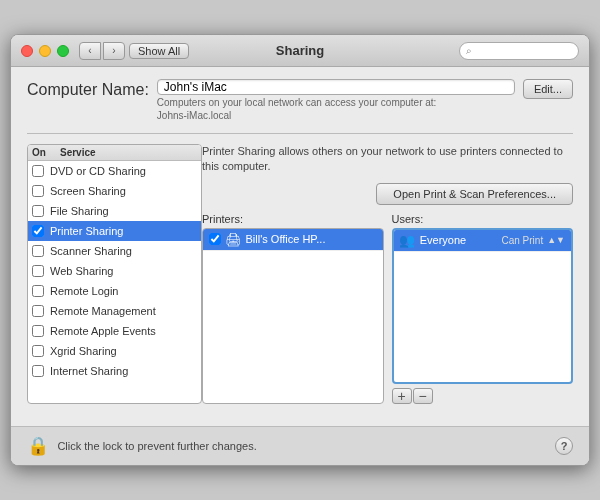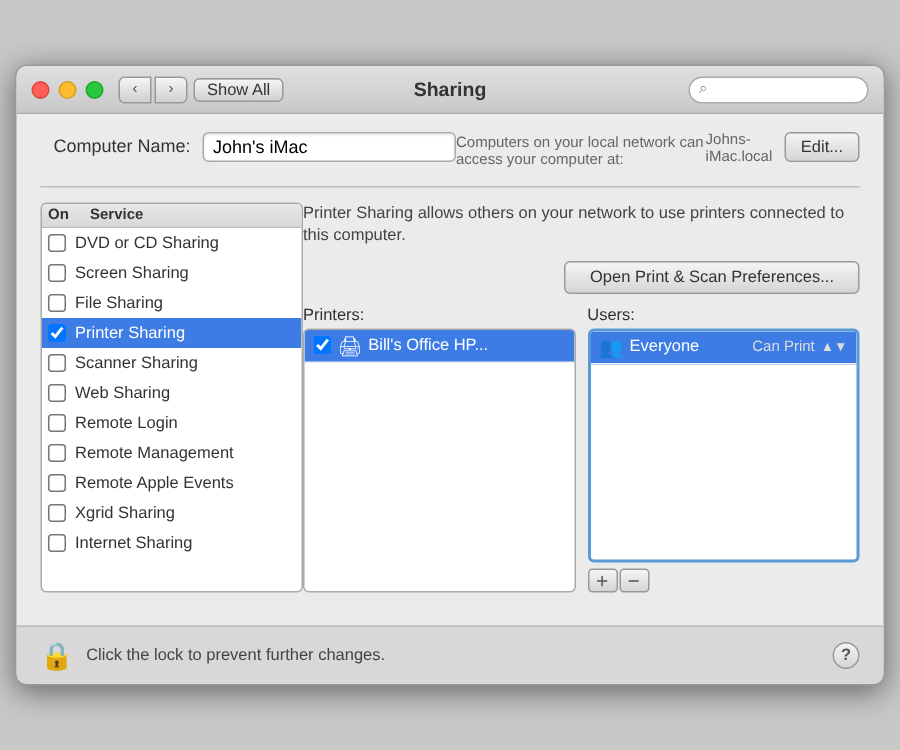--- a/index.html
+++ b/index.html
@@ -101,21 +101,21 @@
       outline: none;
       background: transparent;
       font-size: 11px;
       width: 100%;
       color: #333;
     }
     .content-area {
       padding: 12px 16px;
     }
     .label-text {
-      font-size: 12px;
+      font-size: 16px;
       color: #333;
       margin-right: 8px;
       white-space: nowrap;
     }
     .text-input {
       flex: 1;
       height: 20px;
       border: 1px solid #aaa;
       border-radius: 4px;
       padding: 0 6px;
@@ -376,21 +376,21 @@
     <div class="search-box">
       <span class="search-icon-small">⌕</span>
       <input class="search-input" type="text" style="">
     </div>
   </div>
 
   <div class="content-area">
 
     <div style="display:flex; align-items:flex-start; margin-bottom:6px;">
       <span class="label-text" style="margin-top:2px; min-width:100px; text-align:right;">Computer Name:</span>
-      <div style="flex:1; display:flex; ">
+      <div style="flex:1; display:flex; flex-direction:column;">
         <input class="text-input" type="text" value="John's iMac" style="">
         <span class="computer-name-hint" style="margin-left:0; margin-top:2px;">Computers on your local network can access your computer at:</span>
         <span class="computer-name-hint" style="margin-left:0;">Johns-iMac.local</span>
       </div>
       <button class="edit-btn">Edit...</button>
     </div>
 
     <div class="divider"></div>
 
     <div class="main-row">

